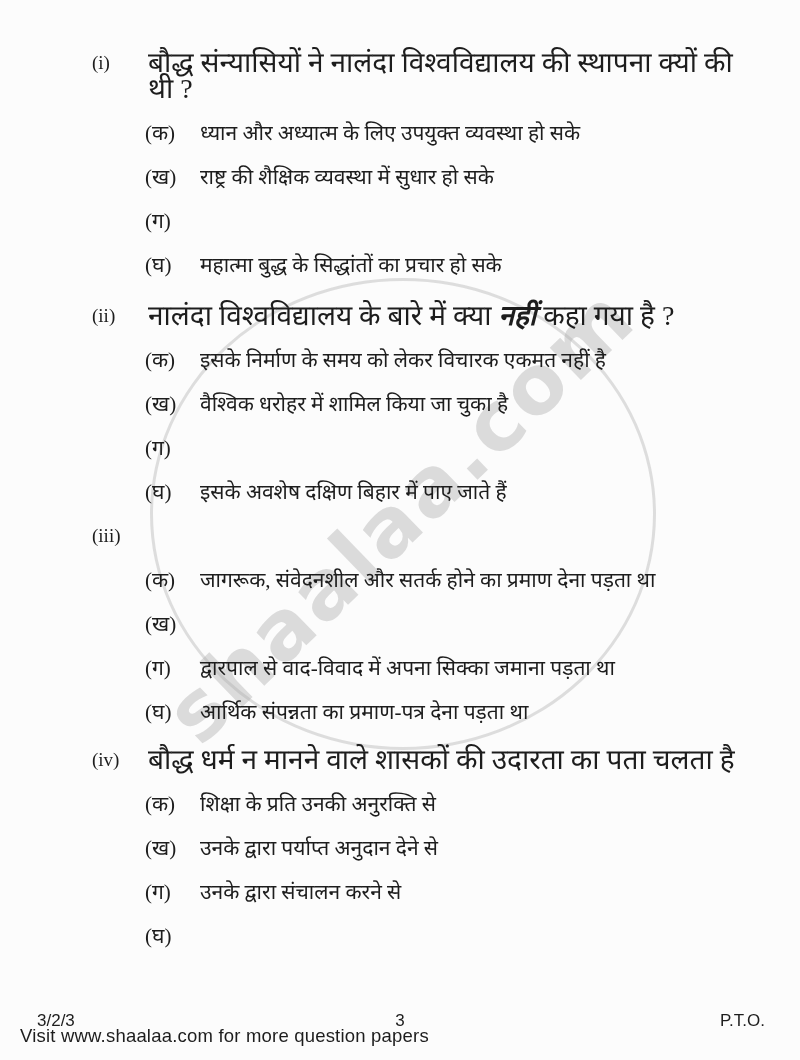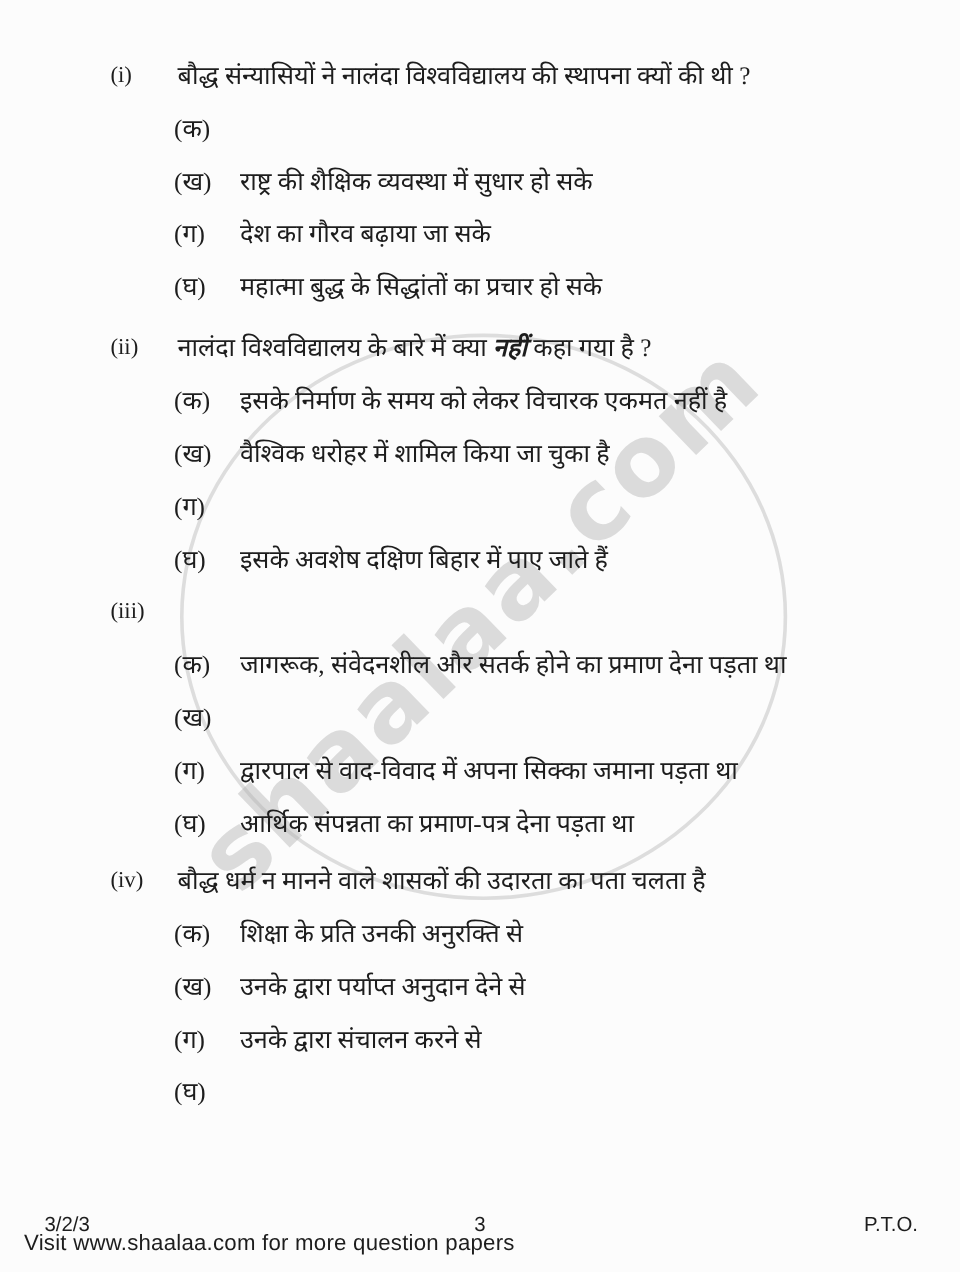--- a/index.html
+++ b/index.html
@@ -45,21 +45,21 @@
     margin-bottom:18px;
   }
   .q-row{padding-left:92px;}
   .q-num{
     flex:0 0 56px;
     font-size:19px;
     font-family:"Liberation Serif",serif;
   }
   .q-text{
     flex:1;
-    font-size:21px;
+    font-size:28px;
     padding-right:48px;
   }
   .q-text .emph{font-weight:bold;font-style:italic;}
   .opt-row{padding-left:145px;}
   .opt-label{
     flex:0 0 55px;
     font-size:21px;
   }
   .opt-text{
     flex:1;
@@ -87,28 +87,28 @@
 
 <div class="content">
 
   <div style="margin-bottom:25px;">
     <div class="row q-row">
       <span class="q-num">(i)</span>
       <span class="q-text"><span>बौद्ध संन्यासियों ने नालंदा विश्वविद्यालय की स्थापना क्यों की थी ?</span><span class="emph"></span><span></span></span>
     </div>
     <div class="row opt-row">
       <span class="opt-label">(क)</span>
+      <span class="opt-text">ध्यान और अध्यात्म के लिए उपयुक्त व्यवस्था हो सके</span>
     </div>
     <div class="row opt-row">
       <span class="opt-label">(ख)</span>
       <span class="opt-text">राष्ट्र की शैक्षिक व्यवस्था में सुधार हो सके</span>
     </div>
     <div class="row opt-row">
       <span class="opt-label">(ग)</span>
-      <span class="opt-text">देश का गौरव बढ़ाया जा सके</span>
     </div>
     <div class="row opt-row">
       <span class="opt-label">(घ)</span>
       <span class="opt-text">महात्मा बुद्ध के सिद्धांतों का प्रचार हो सके</span>
     </div>
   </div>
 
   <div style="margin-bottom:18px;">
     <div class="row q-row">
       <span class="q-num">(ii)</span>

